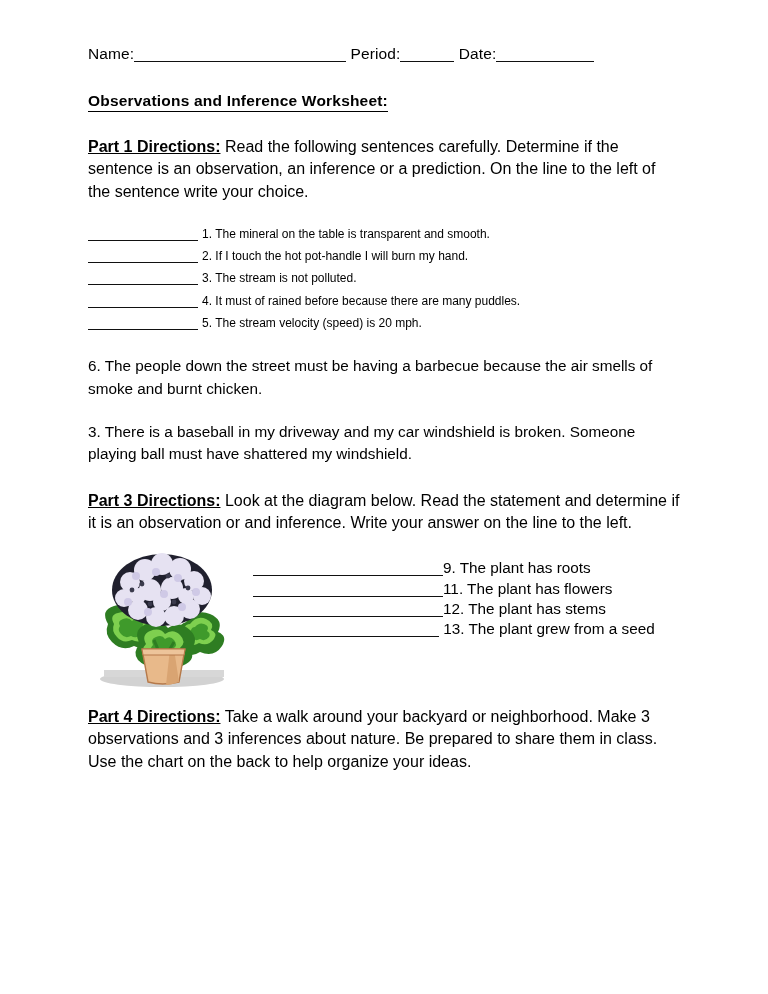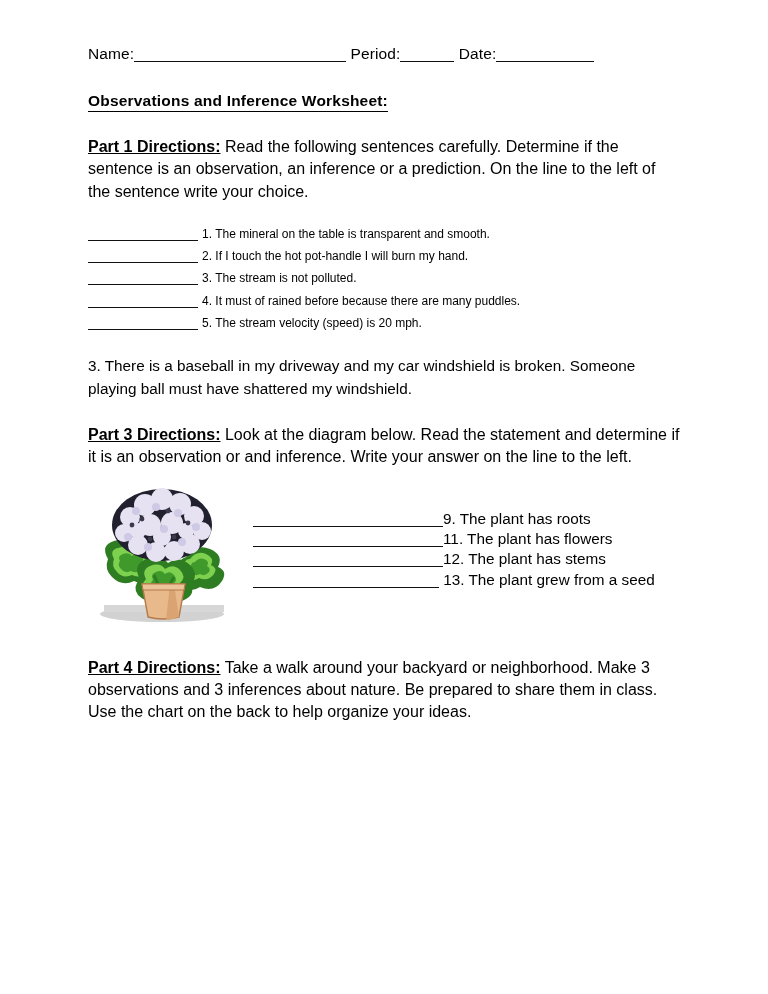--- a/index.html
+++ b/index.html
@@ -106,36 +106,35 @@
     width: 150px;
     height: 142px;
   }
   .plant-holder svg { display: block; }
 
   .answers {
     position: absolute;
     left: 165px;
     top: 6px;
     width: 420px;
-    margin-top: 16px;
   }
   .arow {
     font-size: 15.3px;
     line-height: 20.4px;
     white-space: nowrap;
   }
   .arow .blank-ans {
     display: inline-block;
     width: 190px;
     border-bottom: 1.6px solid #111;
     vertical-align: -3px;
   }
   .arow.last .blank-ans { width: 186px; }
 
-  .part4 { margin-top: 28px; }
+  .part4 { margin-top: 12px; }
 </style>
 </head>
 <body>
 
 <div class="page">
   <div class="content">
 
     <div class="header-line">
       <span>Name:</span><span class="blank blank-name"></span>
       <span>Period:</span><span class="blank blank-period"></span>
@@ -152,20 +151,21 @@
 
     <div class="qlist">
       <div class="qrow"><span class="blank-lead"></span><span>1. The mineral on the table is transparent and smooth.</span></div>
       <div class="qrow"><span class="blank-lead"></span><span>2. If I touch the hot pot-handle I will burn my hand.</span></div>
       <div class="qrow"><span class="blank-lead"></span><span>3. The stream is not polluted.</span></div>
       <div class="qrow"><span class="blank-lead"></span><span>4. It must of rained before because there are many puddles.</span></div>
       <div class="qrow"><span class="blank-lead"></span><span>5. The stream velocity (speed) is 20 mph.</span></div>
     </div>
 
 
+    <div class="sent"><span>6. The people down the street must be having a barbecue because the air smells of smoke and burnt chicken.</span></div>
     <div class="sent"><span>3. There is a baseball in my driveway and my car windshield is broken. Someone playing ball must have shattered my windshield.</span></div>
 
     <div class="para">
       <span class="lead">Part 3 Directions:</span><span> Look at the diagram below. Read the statement and determine if it is an observation or and inference. Write your answer on the line to the left.</span>
     </div>
 
     <div class="part3-block">
 
       <div class="plant-holder">
         <svg width="150" height="142" viewBox="0 0 150 142">

